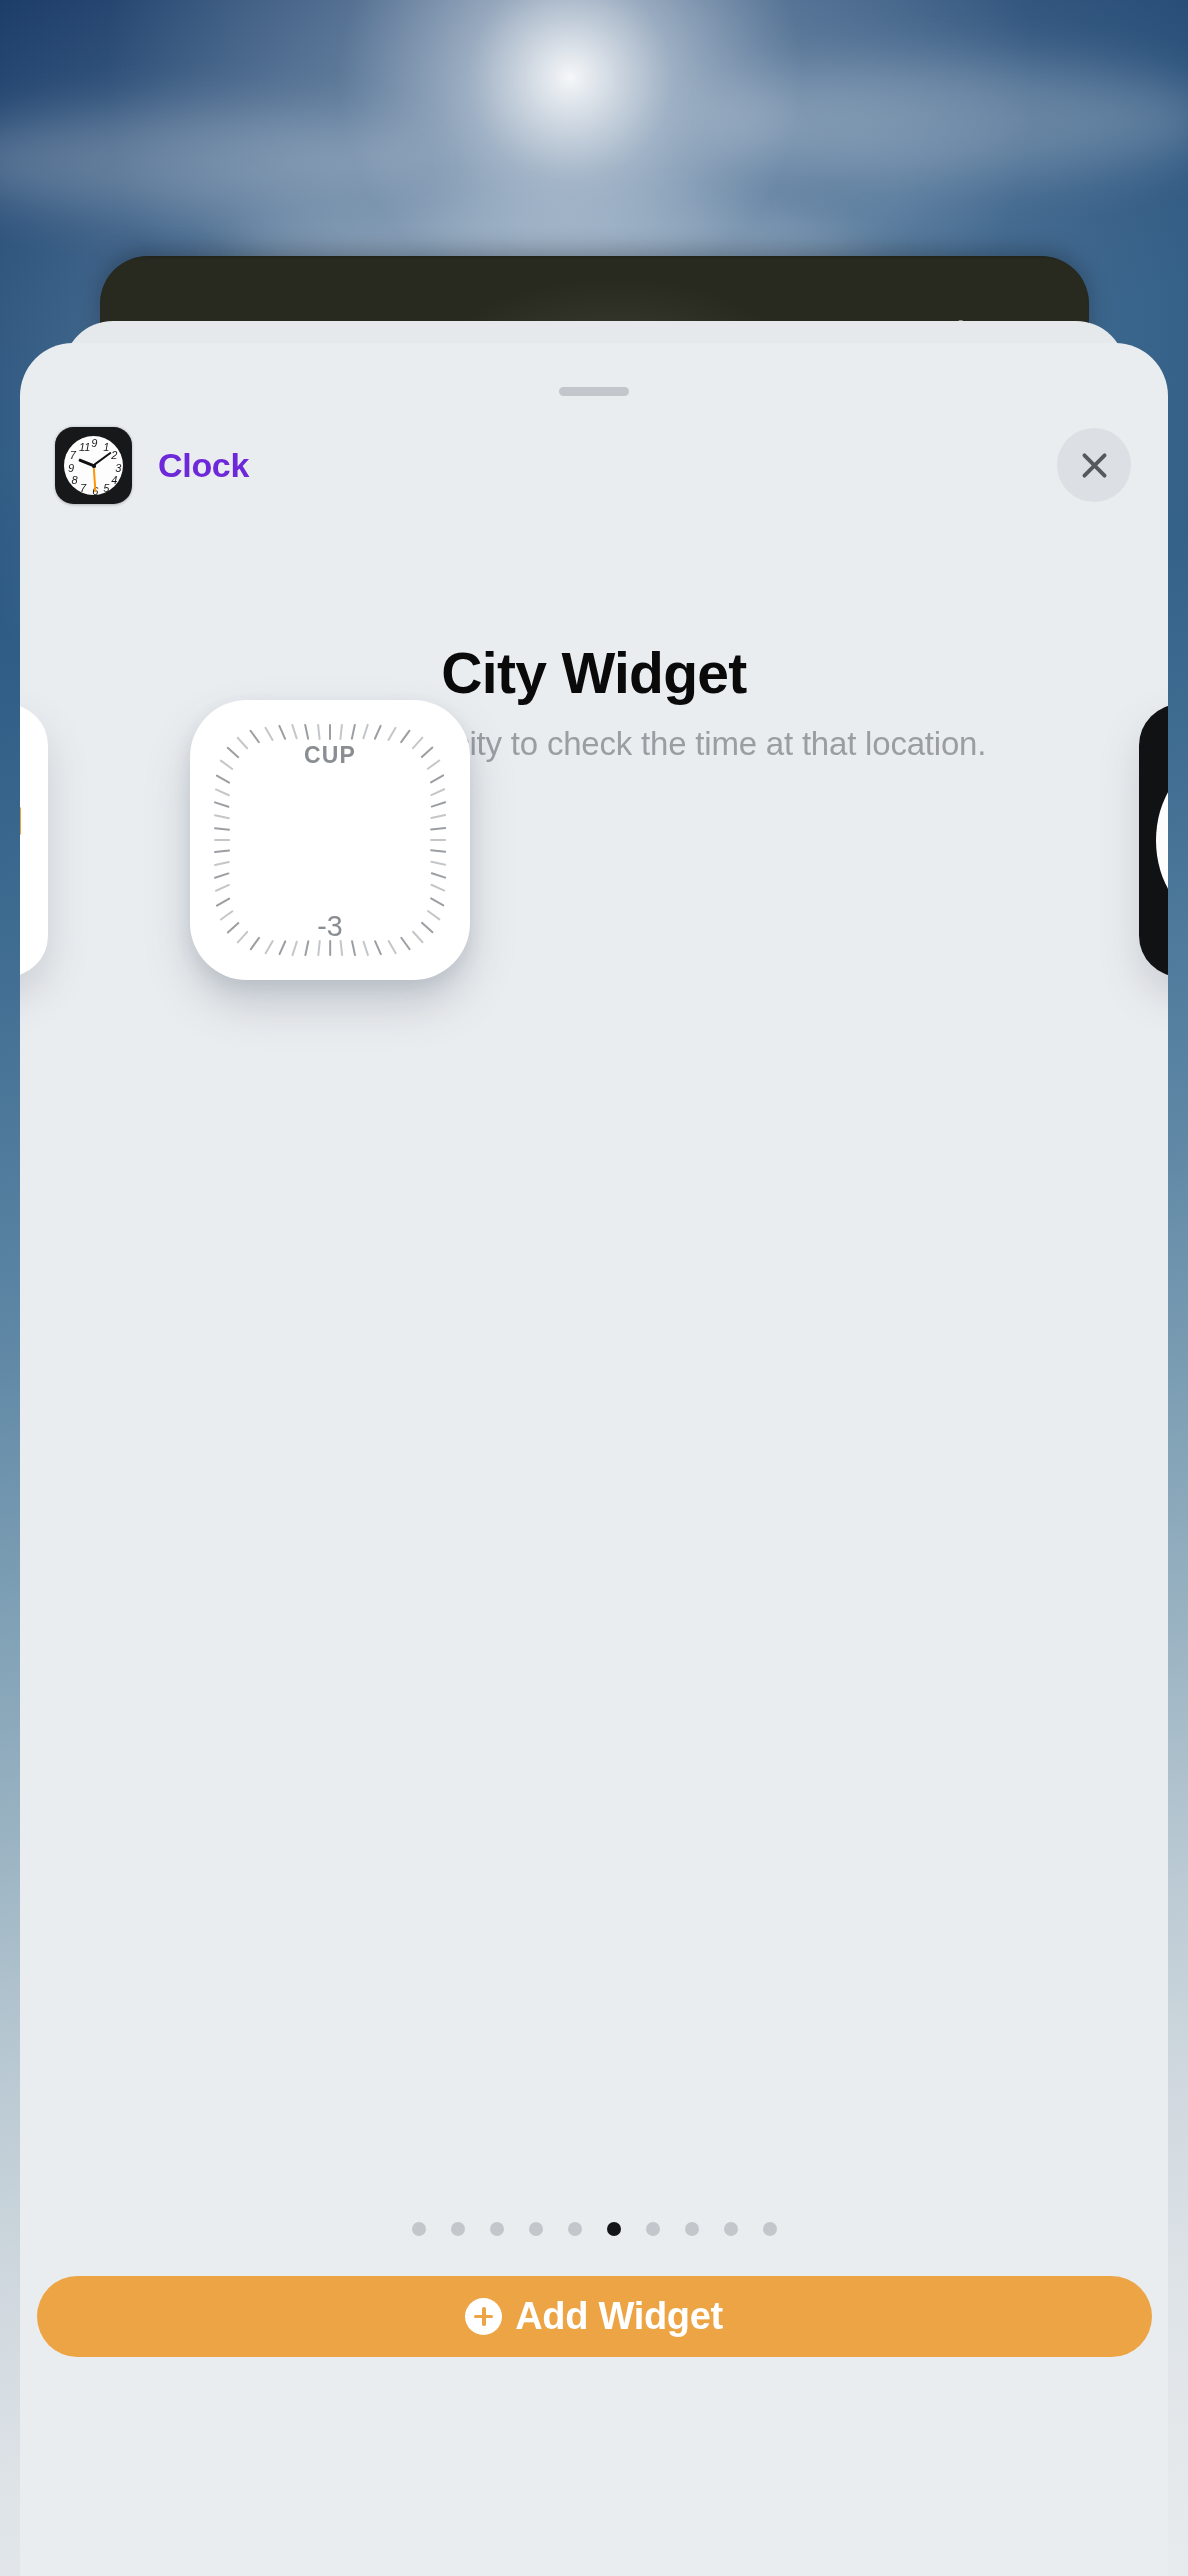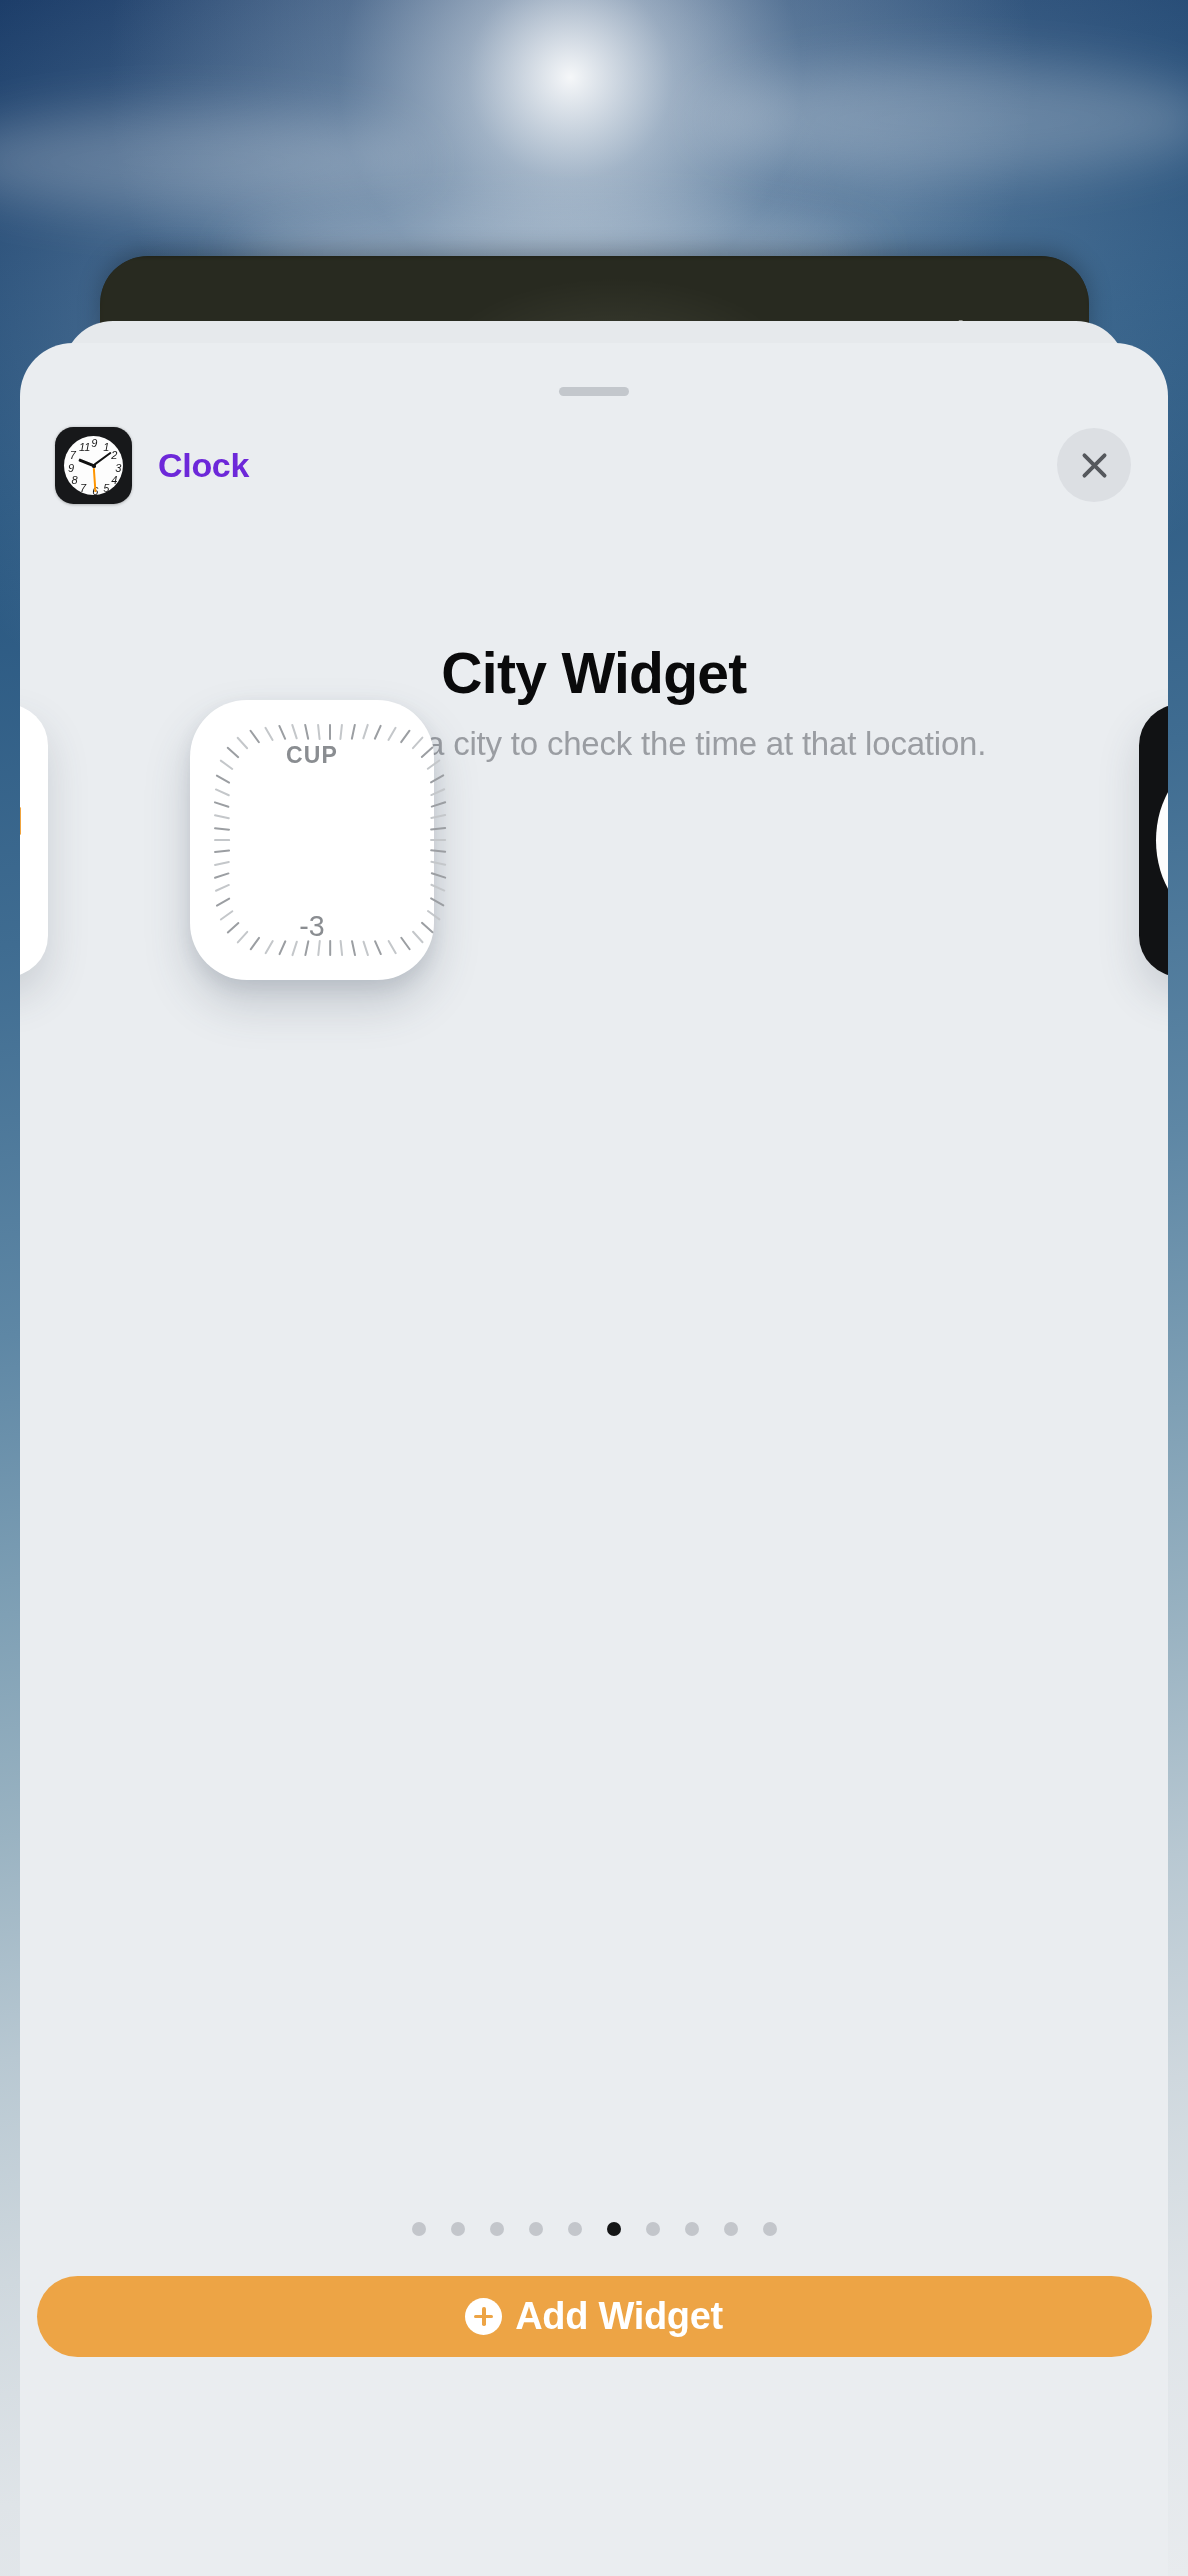--- a/index.html
+++ b/index.html
@@ -161,21 +161,21 @@
     font-size: 33px;
     color: #9a9da2;
     letter-spacing: -0.2px;
     line-height: 1.25;
   }
 
   
   .w-main {
     position: absolute;
     left: 170px; top: 357px;
-    width: 244px; height: 280px;
+    width: 280px; height: 280px;
     border-radius: 57px;
     background: #fff;
     box-shadow: 0 24px 46px rgba(60,72,90,0.22), 0 7.4px 16.6px rgba(60,72,90,0.10);
   }
 
   .tick {
     position: absolute;
     left: 50%; top: 50%;
     width: 2.2px;
     background: #b7b9bc;

